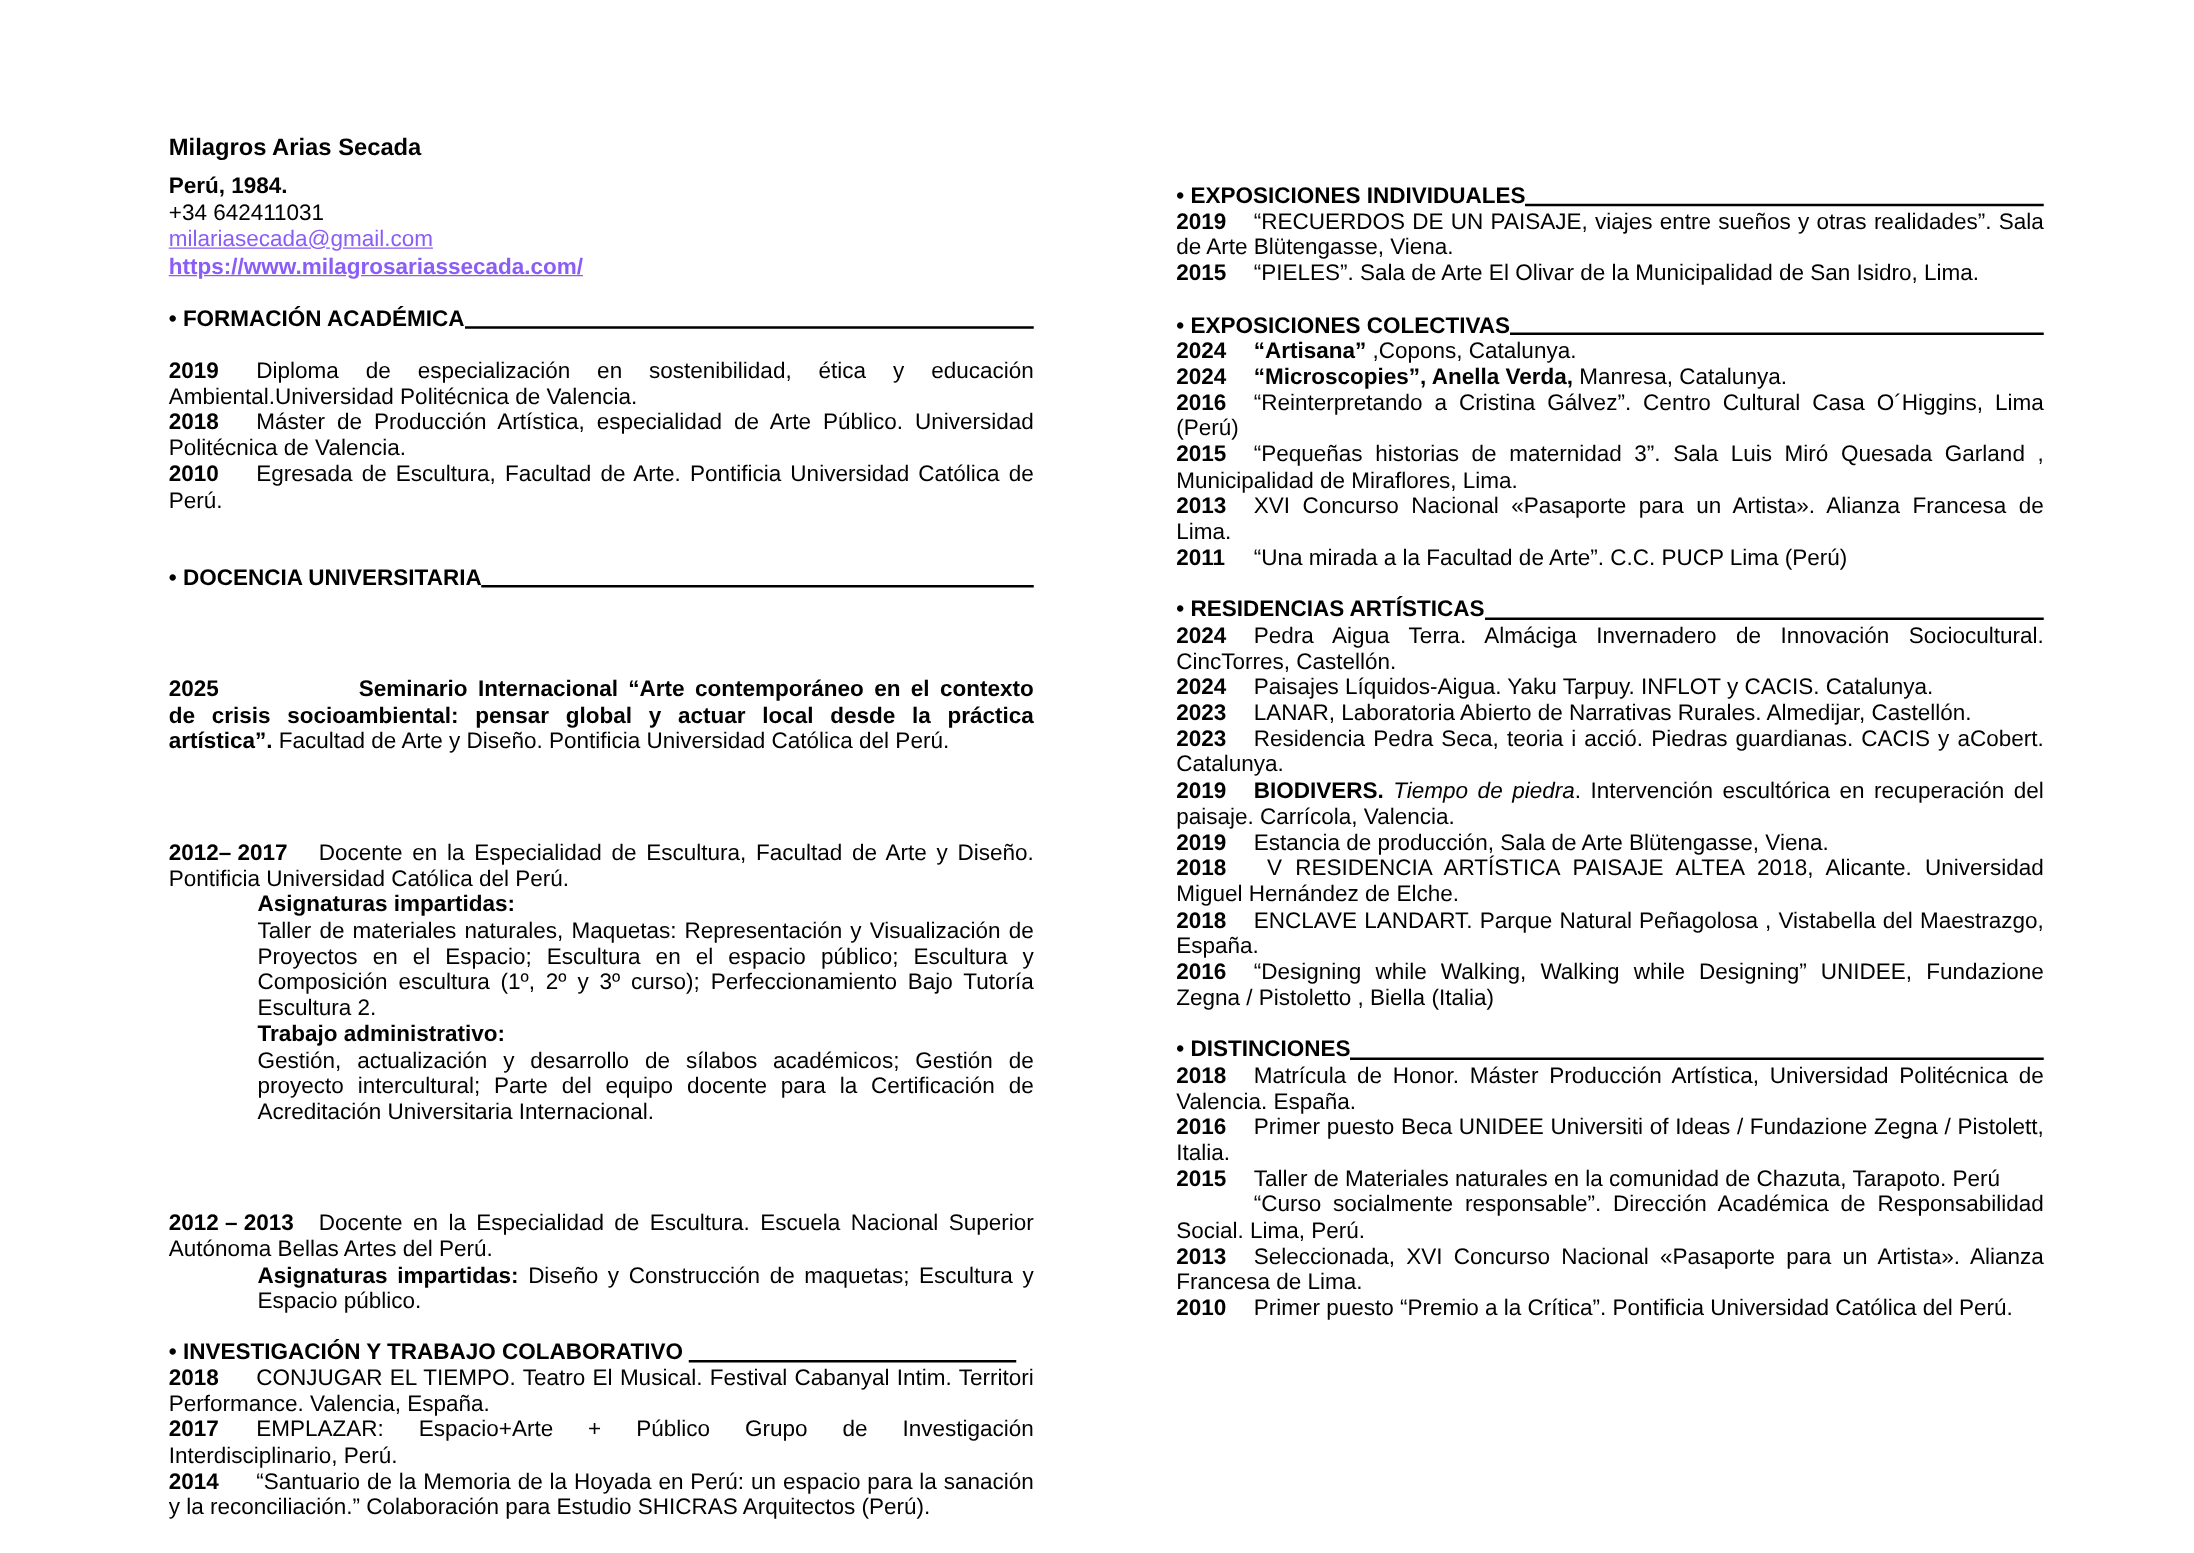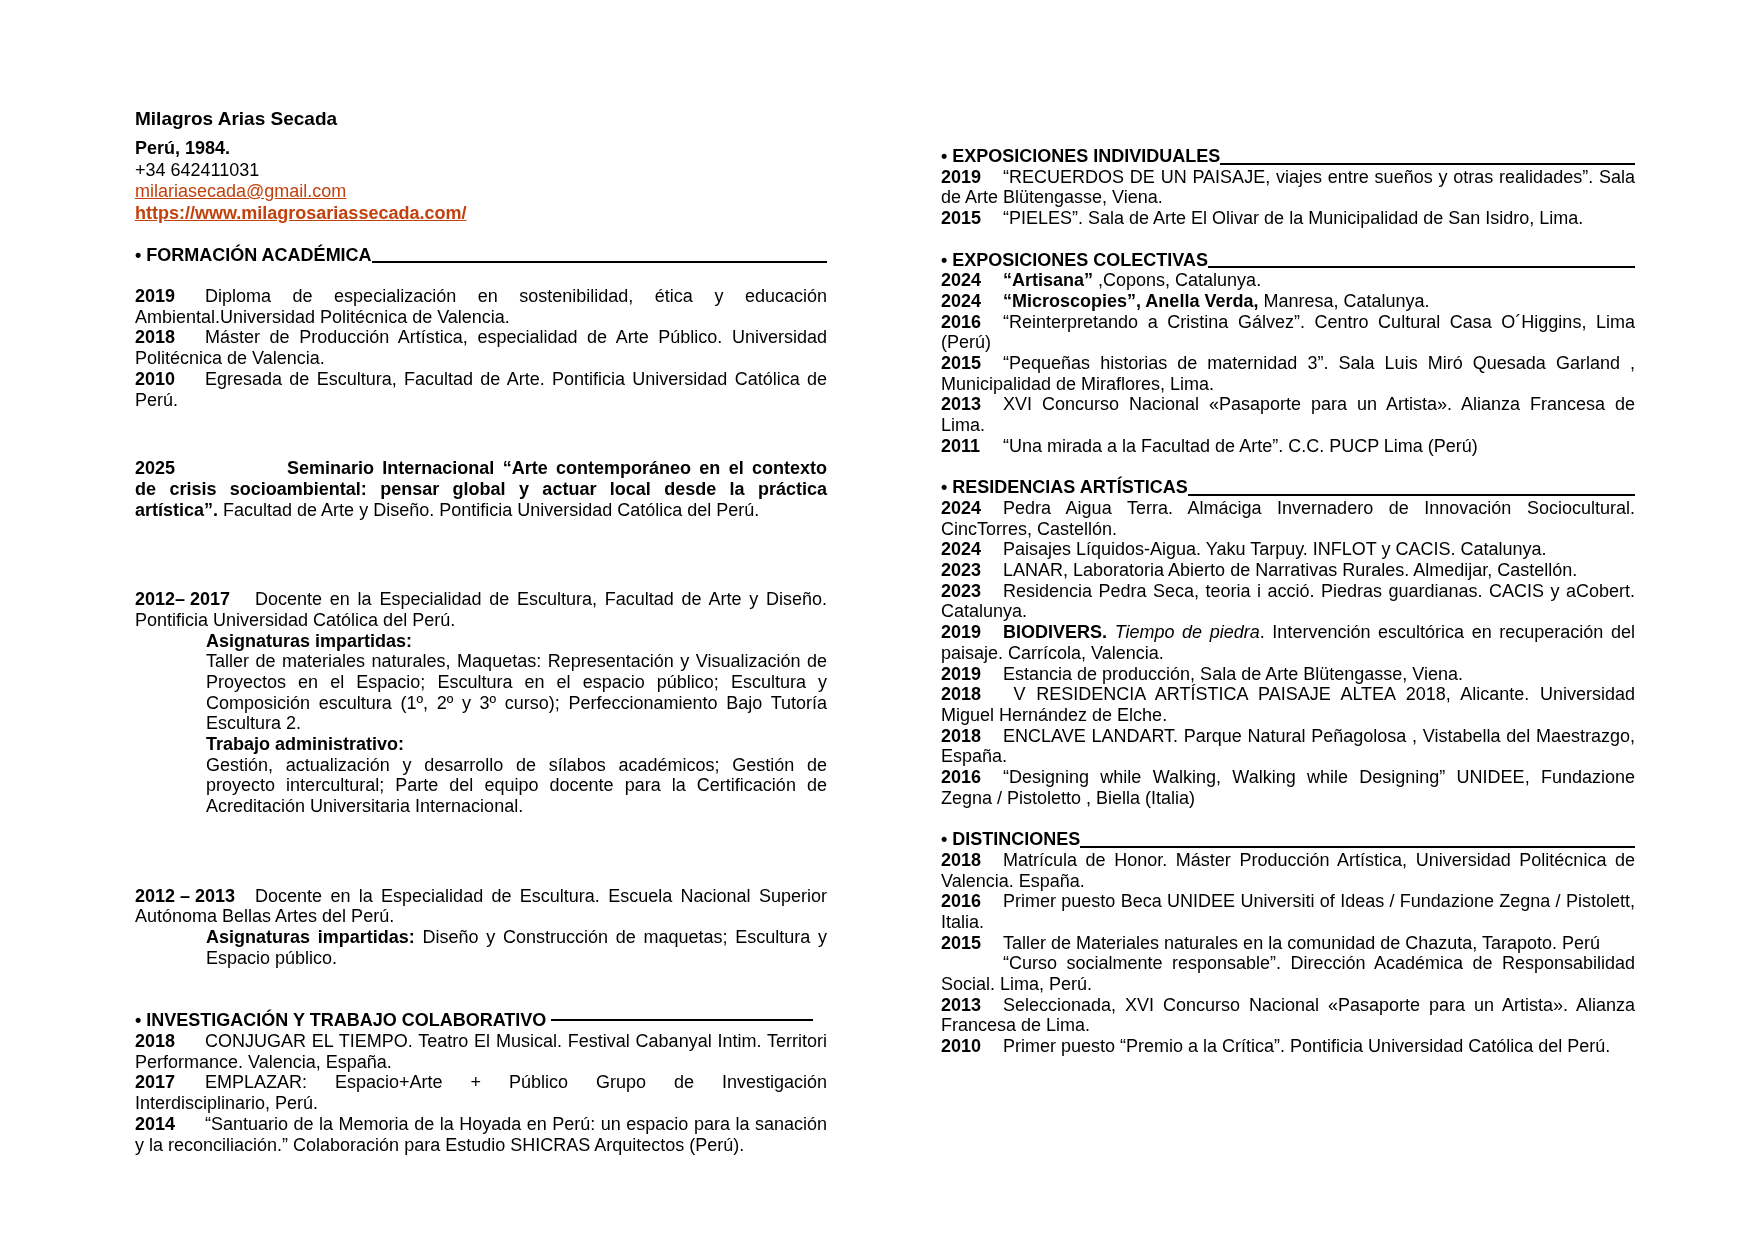--- a/index.html
+++ b/index.html
@@ -9,21 +9,21 @@
     position:relative;
   }
   .page{position:absolute;inset:0;background:#fff;}
   .col{position:absolute;top:0;}
   .col-left{left:135px;width:692px;top:104px;}
   .col-right{left:941px;width:694px;top:146px;}
   h1.name{font-size:19px;line-height:30px;margin:0 0 4px 0;font-weight:700;}
   p{margin:0;font-size:18px;line-height:20.7px;text-align:justify;}
   p.contact{text-align:left;line-height:21.5px;}
   .bold{font-weight:700;}
-  a.link{color:#c2410c;text-decoration:underline;cursor:pointer;}
+  a.link{color:#8b5cf6;text-decoration:underline;cursor:pointer;}
   .heading{display:flex;align-items:flex-end;font-weight:700;font-size:18px;line-height:20.7px;white-space:pre;}
   .heading .rule{flex:1 1 auto;border-bottom:2.4px solid #000;margin-bottom:2px;min-width:10px;}
   .heading.short .rule{flex:0 0 auto;width:262px;}
   .entry .yeartab{display:inline-block;font-weight:700;}
   .yeartab.w1{min-width:70px;}
   .yeartab.w2{min-width:120px;margin-top:48px;}
   .col-right .yeartab.w1{min-width:62px;}
   .entry.indent{margin-left:71px;}
 </style>
 </head>
@@ -34,29 +34,30 @@
     <h1 class="name">Milagros Arias Secada</h1>
     <p class="contact bold">Perú, 1984.</p>
     <p class="contact">+34 642411031</p>
     <p class="contact"><a class="link" href="#">milariasecada@gmail.com</a></p>
     <p class="contact"><a class="link bold" href="#">https://www.milagrosariassecada.com/</a></p>
     <div id="left-sections">
         <div class="heading" style="margin-top: 20.7px; margin-bottom: 20.7px;"><span>• FORMACIÓN ACADÉMICA</span><span class="rule"></span></div>
         <p class="entry"><span class="yeartab w1">2019</span><span>Diploma de especialización en sostenibilidad, ética y educación Ambiental.Universidad Politécnica de Valencia.</span></p>
         <p class="entry"><span class="yeartab w1">2018</span><span>Máster de Producción Artística, especialidad de Arte Público. Universidad Politécnica de Valencia.</span></p>
         <p class="entry"><span class="yeartab w1">2010</span><span>Egresada de Escultura, Facultad de Arte. Pontificia Universidad Católica de Perú.</span></p>
+        <div class="heading" style="margin-top: 41.4px; margin-bottom: 20.7px;"><span>• DOCENCIA UNIVERSITARIA</span><span class="rule"></span></div>
         <p class="entry"><span class="yeartab w2">2025</span><span style="font-weight: 700; margin-left: 32px;">Seminario Internacional “Arte contemporáneo en el contexto de crisis socioambiental: pensar global y actuar local desde la práctica artística”.</span><span> Facultad de Arte y Diseño. Pontificia Universidad Católica del Perú.</span></p>
         <p class="entry" style="margin-top: 20.7px;"><span class="yeartab w2">2012– 2017</span><span>Docente en la Especialidad de Escultura, Facultad de Arte y Diseño. Pontificia Universidad Católica del Perú.</span></p>
         <p class="entry indent"><span style="font-weight: 700;">Asignaturas impartidas:</span></p>
         <p class="entry indent"><span>Taller de materiales naturales, Maquetas: Representación y Visualización de Proyectos en el Espacio; Escultura en el espacio público; Escultura y Composición escultura (1º, 2º y 3º curso); Perfeccionamiento Bajo Tutoría Escultura 2.</span></p>
         <p class="entry indent"><span style="font-weight: 700;">Trabajo administrativo:</span></p>
         <p class="entry indent"><span>Gestión, actualización y desarrollo de sílabos académicos; Gestión de proyecto intercultural; Parte del equipo docente para la Certificación de Acreditación Universitaria Internacional.</span></p>
         <p class="entry" style="margin-top: 20.7px;"><span class="yeartab w2">2012 – 2013</span><span>Docente en la Especialidad de Escultura. Escuela Nacional Superior Autónoma Bellas Artes del Perú.</span></p>
         <p class="entry indent"><span style="font-weight: 700;">Asignaturas impartidas: </span><span>Diseño y Construcción de maquetas; Escultura y Espacio público.</span></p>
-        <div class="heading short" style="margin-top: 42px; margin-bottom: 0px; align-items: center;"><span>• INVESTIGACIÓN Y TRABAJO COLABORATIVO </span><span class="rule"></span></div>
+        <div class="heading short" style="margin-top: 20px; margin-bottom: 0px;"><span>• INVESTIGACIÓN Y TRABAJO COLABORATIVO </span><span class="rule"></span></div>
         <p class="entry"><span class="yeartab w1">2018</span><span>CONJUGAR EL TIEMPO. Teatro El Musical. Festival Cabanyal Intim. Territori Performance. Valencia, España.</span></p>
         <p class="entry"><span class="yeartab w1">2017</span><span>EMPLAZAR: Espacio+Arte + Público Grupo de Investigación Interdisciplinario, Perú.</span></p>
         <p class="entry"><span class="yeartab w1">2014</span><span>“Santuario de la Memoria de la Hoyada en Perú: un espacio para la sanación y la reconciliación.” Colaboración para Estudio SHICRAS Arquitectos (Perú).</span></p>
       </div>
   </div>
   <div class="col col-right">
     <div id="right-sections">
         <div class="heading" style="margin-top: 0px; margin-bottom: 0px;"><span>• EXPOSICIONES INDIVIDUALES</span><span class="rule"></span></div>
         <p class="entry"><span class="yeartab w1">2019</span><span>“RECUERDOS DE UN PAISAJE, viajes entre sueños y otras realidades”. Sala de Arte Blütengasse, Viena.</span></p>
         <p class="entry"><span class="yeartab w1">2015</span><span>“PIELES”. Sala de Arte El Olivar de la Municipalidad de San Isidro, Lima.</span></p>

